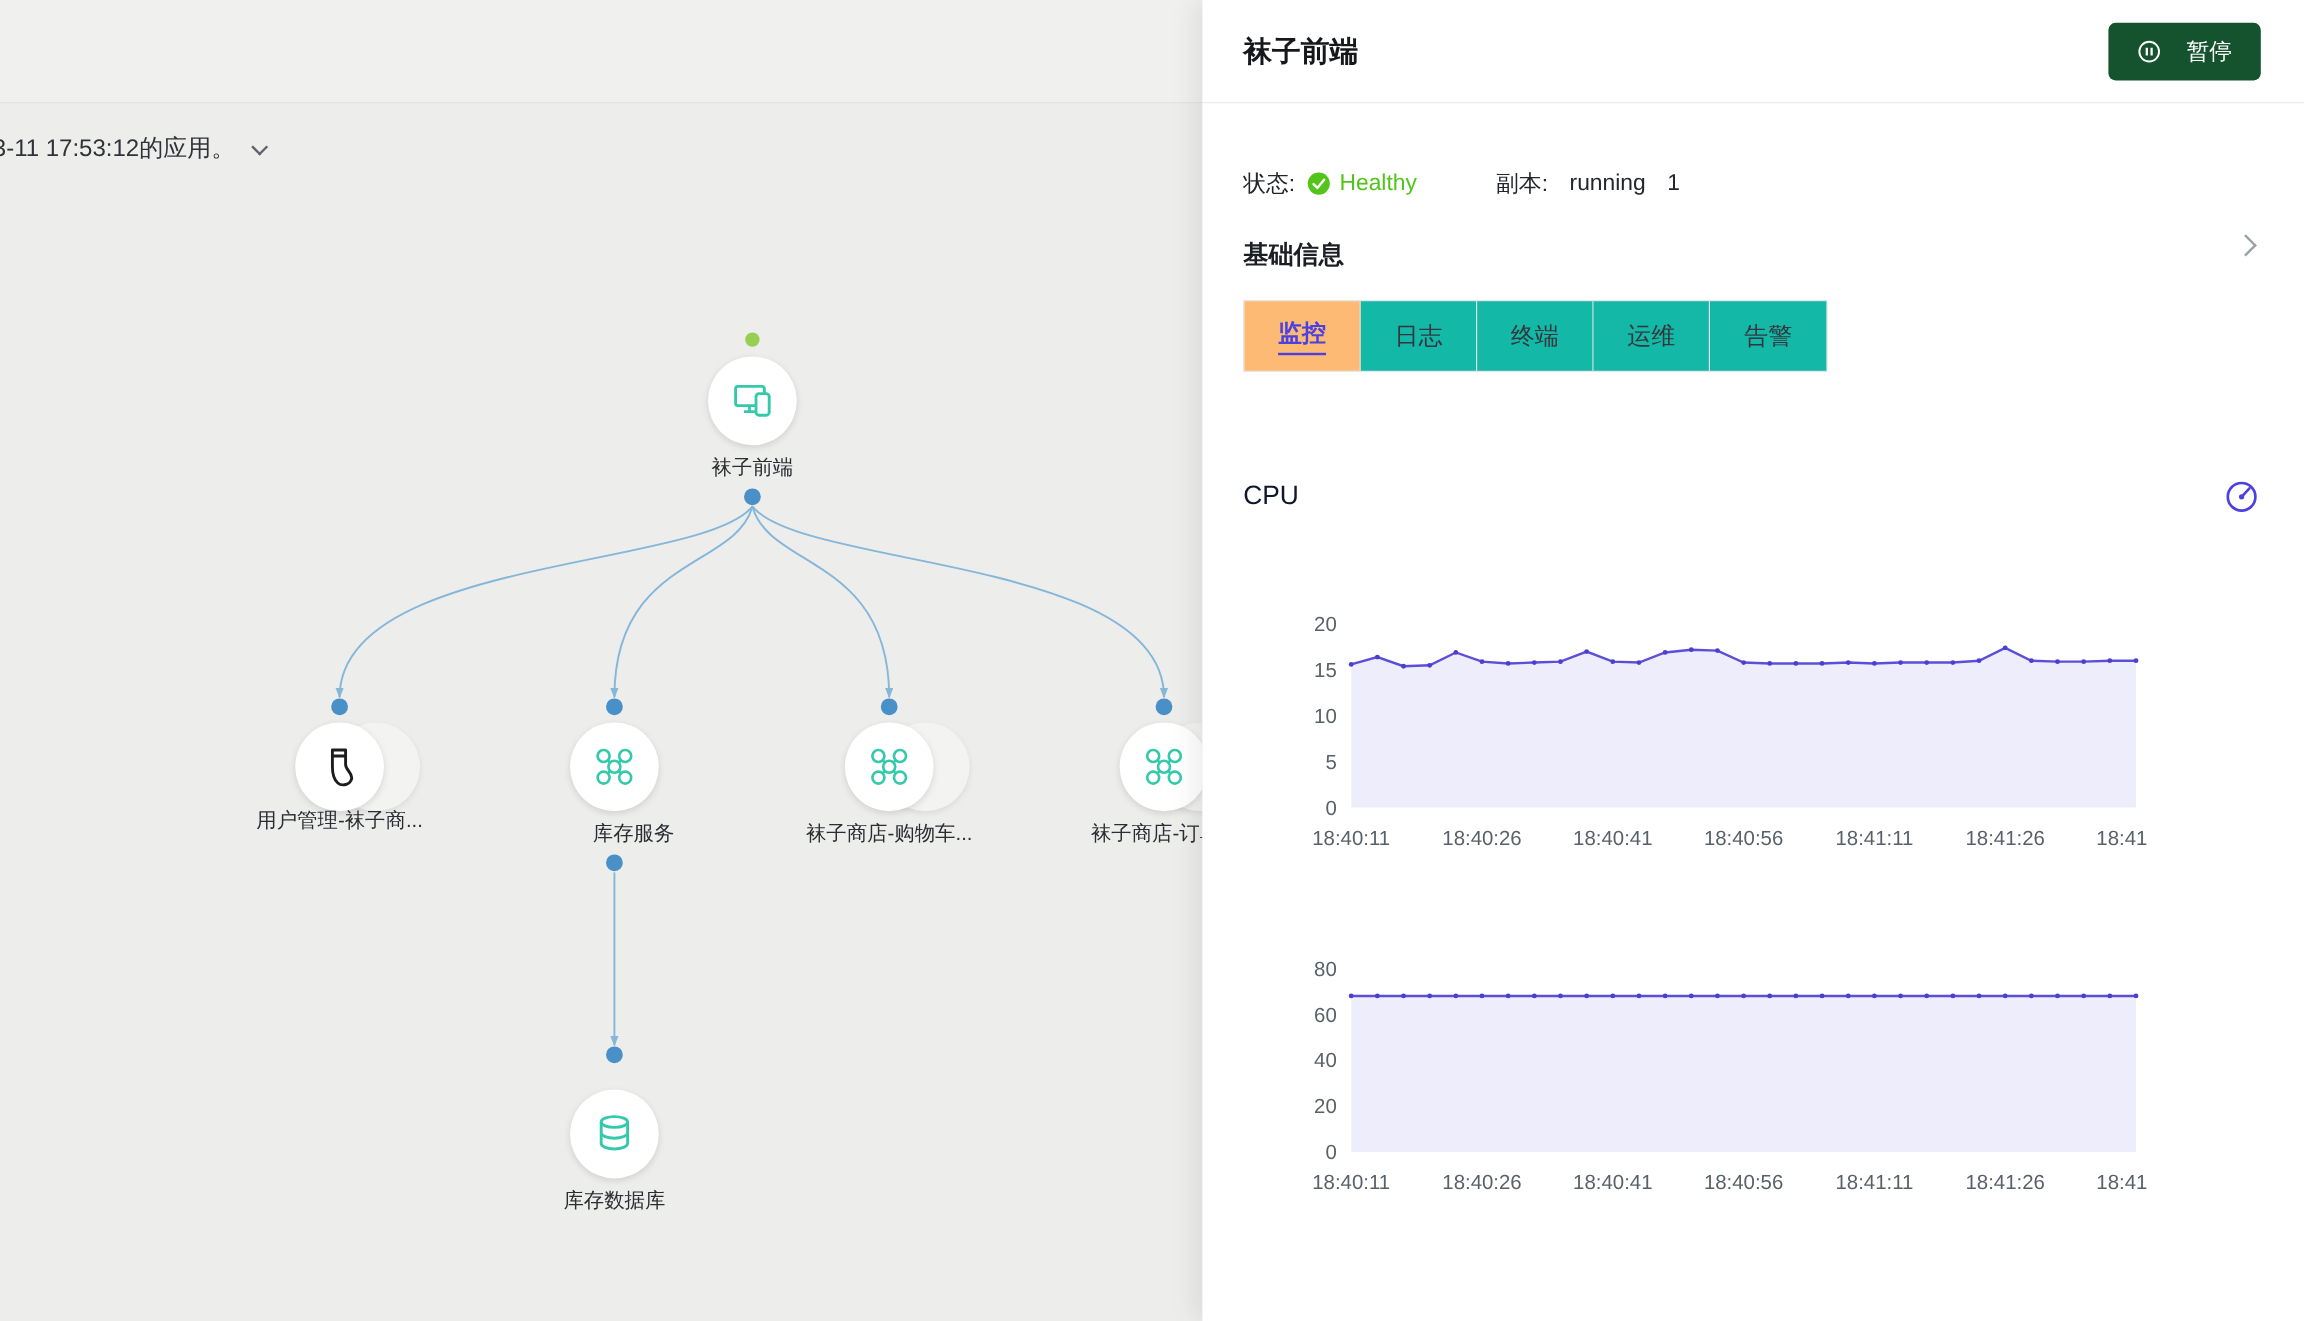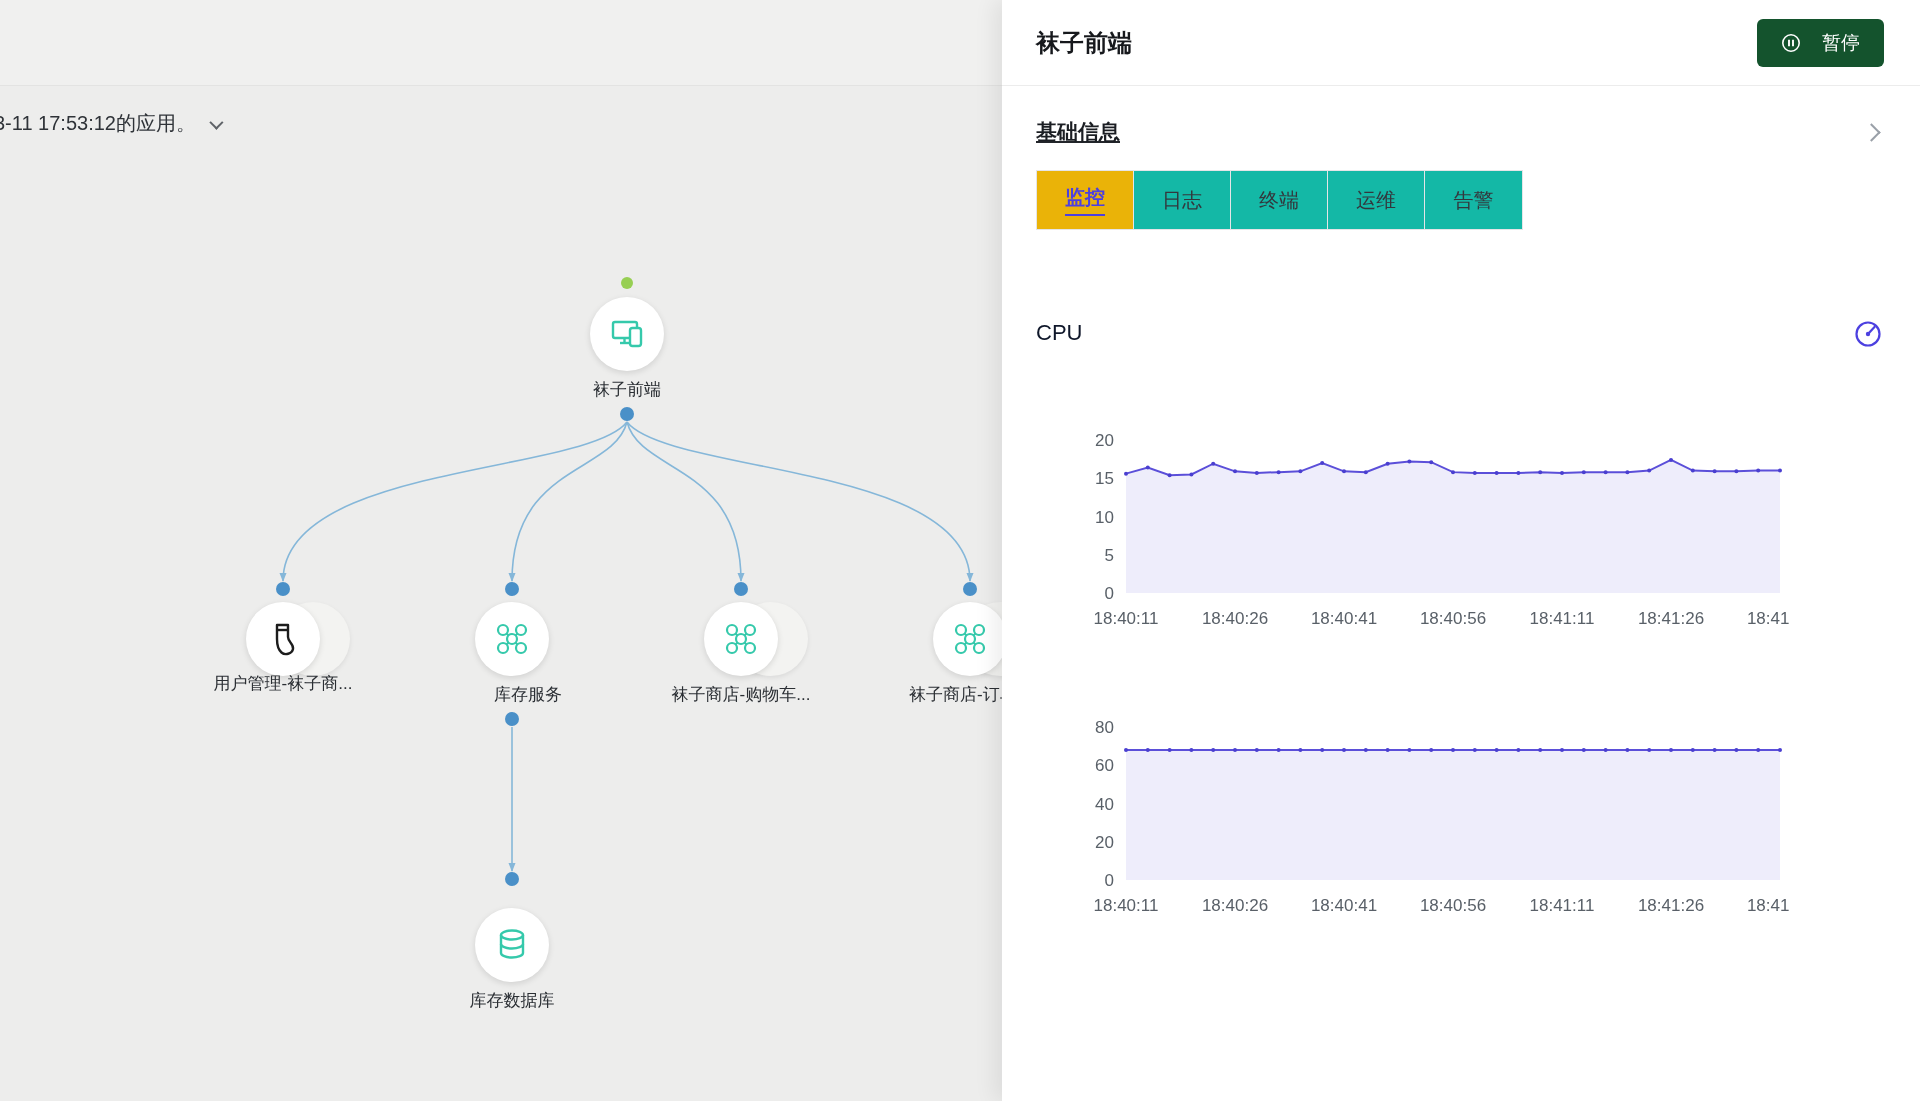--- a/index.html
+++ b/index.html
@@ -39,31 +39,31 @@
   .pause-btn { display:flex; align-items:center; gap:21px; background:#14532d; color:#fff;
                font-size:19px; border:none; border-radius:6px; height:48px; padding:0 24px;
                cursor:pointer; }
 
   .panel-body { padding:0 36px 0 34px; }
   .status-row { margin-top:54px; display:flex; align-items:center; font-size:19px; }
   .healthy-wrap { display:flex; align-items:center; margin-left:10px; }
   .healthy-text { margin-left:7px; font-size:19px; }
   .replica-group { margin-left:66px; display:flex; align-items:center; gap:18px; }
 
-  .basic-row { margin-top:32px; display:flex; justify-content:space-between; align-items:center; height:28px;text-decoration:underline; }
+  .basic-row { margin-top:32px; display:flex; justify-content:space-between; height:28px; }
   .basic-title { font-size:21px; font-weight:700; color:#1b1e23; }
   .chev-right { width:13px; height:13px; border-top:2px solid #9aa0a8; border-right:2px solid #9aa0a8;
                 transform:rotate(45deg); cursor:pointer; margin-right:6px; }
 
   .tabs { margin-top:24px; display:inline-flex; border:1px solid #e5e5e7; background:#f7f7f8; }
   .tab { width:97px; height:58px; display:flex; align-items:center; justify-content:center;
          font-size:20px; color:#33373d; background:#14b8a6; border-right:1px solid #e5e5e7;
          cursor:pointer; }
   .tab:last-child { border-right:none; }
-  .tab.active { background:#eab308; font-weight:600; }
+  .tab.active { background:#fdba74; font-weight:600; }
   .tab.active .tab-text { padding-bottom:3px; border-bottom:2px solid currentColor; }
 
   .metric-head { display:flex; justify-content:space-between; align-items:center; height:30px; }
   #cpu-head { margin-top:88px; }
   #mem-head { margin-top:68px; }
   .metric-title { font-size:22px; font-weight:400; color:#0f172a; }
   .chart { margin-top:80px; }
   #mem-chart { margin-top:82px; }
   .chart svg { display:block; }
 </style>
@@ -198,20 +198,37 @@
           <circle cx="10" cy="10" r="8.2" fill="none" stroke="#fff" stroke-width="1.6"></circle>
           <line x1="8" y1="6.8" x2="8" y2="13.2" stroke="#fff" stroke-width="1.9"></line>
           <line x1="12" y1="6.8" x2="12" y2="13.2" stroke="#fff" stroke-width="1.9"></line>
         </svg>
       </span>
       <span>暂停</span>
     </button>
   </div>
 
   <div class="panel-body">
+    <div class="status-row">
+      <span>状态:</span>
+      <span class="healthy-wrap">
+        <span style="display:flex">
+          <svg width="20" height="20" viewBox="0 0 20 20">
+            <circle cx="10" cy="10" r="9.2" fill="#52c41a"></circle>
+            <path d="M5.6 10.5 L8.8 13.6 L14.4 6.8" fill="none" stroke="#fff" stroke-width="2" stroke-linecap="round" stroke-linejoin="round"></path>
+          </svg>
+        </span>
+        <span class="healthy-text" style="color:#52c41a">Healthy</span>
+      </span>
+      <span class="replica-group">
+        <span>副本:</span>
+        <span>running</span>
+        <span>1</span>
+      </span>
+    </div>
 
     <div class="basic-row">
       <span class="basic-title">基础信息</span>
       <span class="chev-right"></span>
     </div>
 
     <div class="tabs" id="tabs">
         <div class="tab active" style="color: rgb(76, 64, 224);">
           <span class="tab-text">监控</span>
         </div>

